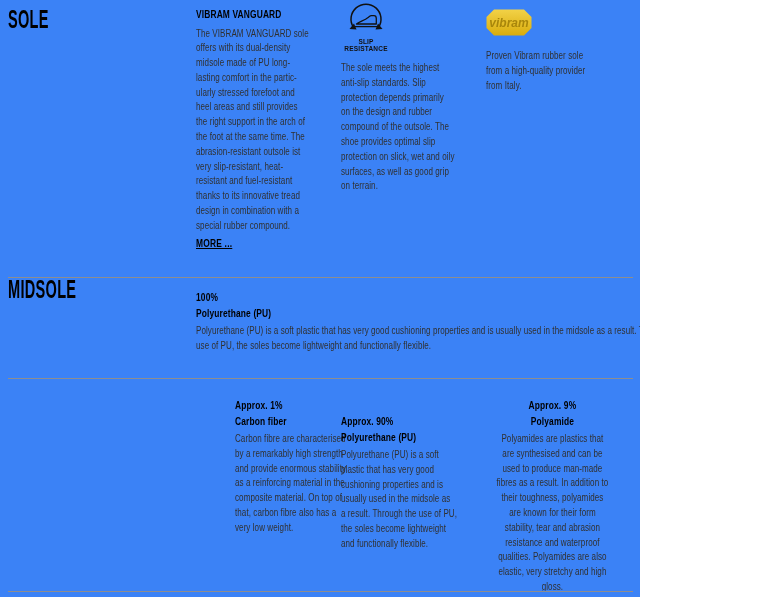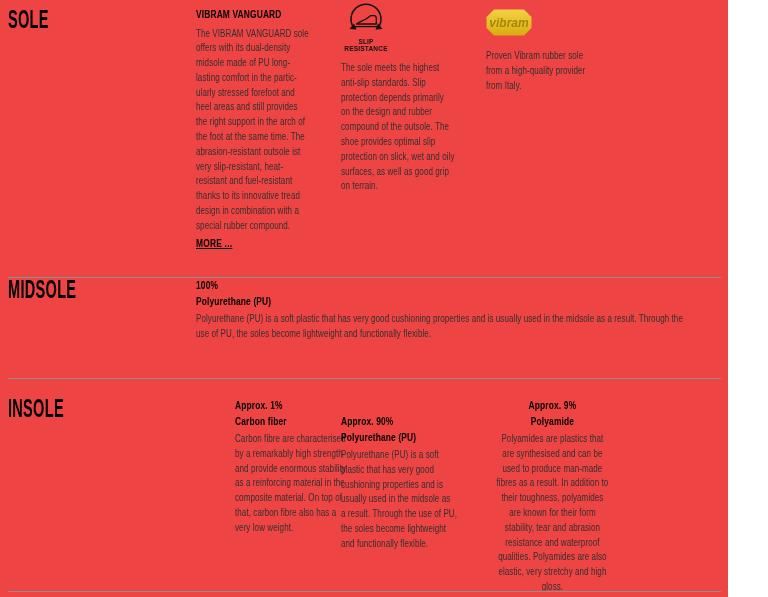--- a/index.html
+++ b/index.html
@@ -1,20 +1,20 @@
 <!DOCTYPE html>
 <html><head>
 <meta charset="utf-8">
 <style>
   * { margin:0; padding:0; box-sizing:border-box; }
   html,body { background:#fff; }
   body { font-family:"Liberation Sans", sans-serif; color:#262626; }
   .page {
-    position:relative; width:728px; height:597px;
-    background:#ef4444; overflow:hidden;
+    position:relative; width:640px; height:597px;
+    background:#3b82f6; overflow:hidden;
   }
   
   .sec-title {
     position:absolute; left:8px;
     font-weight:bold; font-size:26px; line-height:26px; color:#000;
     white-space:nowrap;
   }
   .sec-title > span {
     display:inline-block; transform:scaleX(0.56); transform-origin:0 0;
     letter-spacing:0.5px;
@@ -123,34 +123,31 @@
 from Italy.</div>
     </div>
   </div>
 
   <div class="divider" style="top:277px;"></div>
 
   <div class="sec-title" style="top:276px;">
     <span>MIDSOLE</span>
   </div>
 
-  <div class="abs" style="left:196px; top:278px; width:568px;">
+  <div class="abs" style="left:196px; top:290px; width:568px;">
     <div class="cond wide-cond">
       <div class="h-bold">100%</div>
       <div class="h-bold">Polyurethane (PU)</div>
       <div class="body-txt" style="margin-top:2px;">Polyurethane (PU) is a soft plastic that has very good cushioning properties and is usually used in the midsole as a result. Through the
 use of PU, the soles become lightweight and functionally flexible.</div>
     </div>
   </div>
 
   <div class="divider" style="top:378px;"></div>
 
-  <div class="sec-title" style="top:395px;">
-    <span>INSOLE</span>
-  </div>
 
   <div class="abs" style="left:196px; top:398px; width:135px;margin-left:39px;">
     <div class="cond col-cond">
       <div class="h-bold">Approx. 1%</div>
       <div class="h-bold">Carbon fiber</div>
       <div class="body-txt" style="margin-top:2px;">Carbon fibre are characterised
 by a remarkably high strength
 and provide enormous stability
 as a reinforcing material in the
 composite material. On top of

